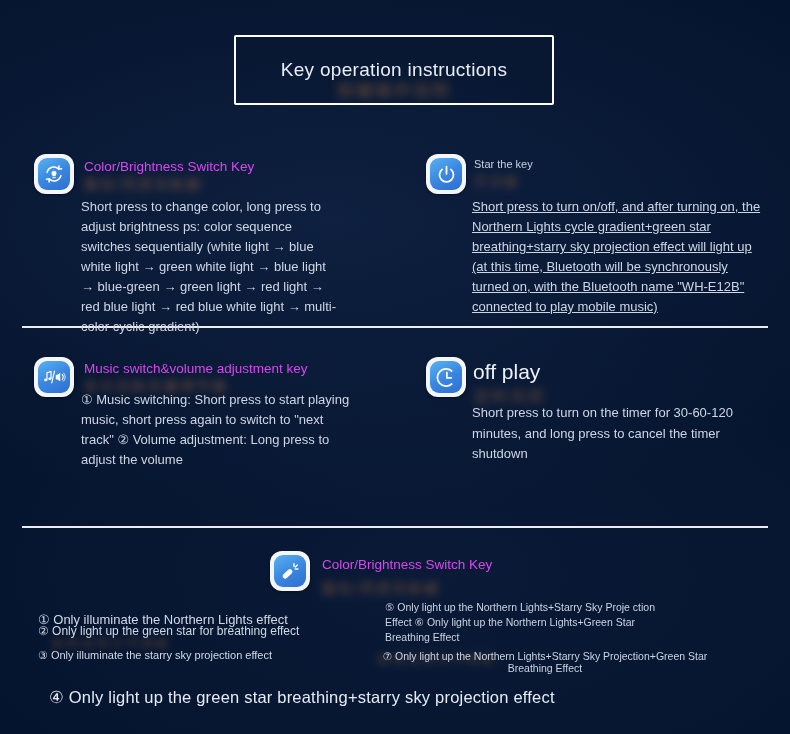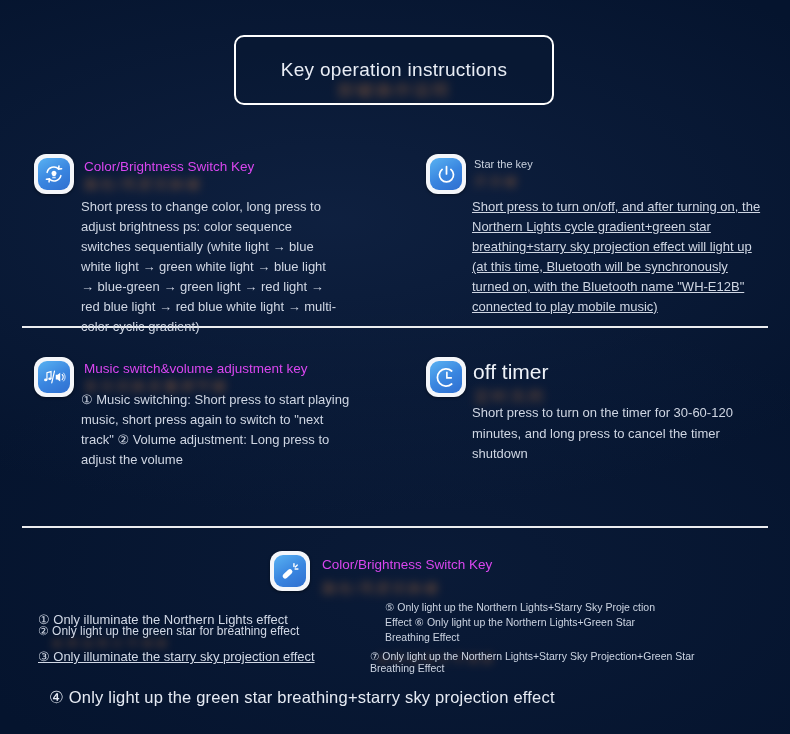--- a/index.html
+++ b/index.html
@@ -41,21 +41,21 @@
   .ghost-warm { color: #8a5a3a; }
 
   
   .title-card {
     position: absolute;
     left: 234px;
     top: 35px;
     width: 320px;
     height: 70px;
     border: 2px solid #ffffff;
-    border-radius: 10px;
+    border-radius: 2px;
     box-sizing: border-box;
     display: flex;
     align-items: center;
     justify-content: center;
     background: rgba(8,22,48,0.25);
   }
   .title-text {
     position: relative;
     z-index: 3;
     font-size: 19px;
@@ -134,35 +134,36 @@
 
   
   .bl {
     position: absolute;
     z-index: 3;
     white-space: nowrap;
     color: #d2d9e6;
   }
   .bl-1 { font-size: 13px; }
   .bl-2 { font-size: 12px; text-align: center; }
-  .bl-3 { font-size: 13px; text-decoration: underline; }
+  .bl-3 { font-size: 11px; }
   .bl-4 { font-size: 16.5px; color: #e6ebf4; letter-spacing: 0.2px; }
   .bl-r {
     position: absolute;
     z-index: 3;
     font-size: 10.5px;
     line-height: 15px;
     color: #ccd4e2;
   }
   .bl-r7 {
     position: absolute;
     z-index: 3;
     font-size: 10.5px;
     line-height: 12px;
     color: #ccd4e2;
+    text-align: center;
   }
 </style>
 </head>
 <body>
 
 <div class="bg-wash"></div>
 
 <div class="title-card">
   <span class="ghost ghost-warm title-ghost">按键操作说明</span>
   <span class="title-text">Key operation instructions</span>
@@ -218,21 +219,21 @@
 
 <div class="icon-badge" style="left:426px; top:357px;">
   <span class="icon-inner">
     <svg width="23" height="23" viewBox="0 0 24 24" fill="none" stroke="#ffffff" stroke-width="1.8" stroke-linecap="round">
       <path d="M17.4 5.2a9 9 0 1 0 0 13.6"></path>
       <path d="M12.4 6.6v5.8h4.6" stroke-width="1.7"></path>
     </svg>
   </span>
 </div>
 <span class="ghost ghost-warm" style="left:474px; top:387px; font-size:16px;">定时关闭</span>
-<div class="entry-head big" style="left:473px; top:360px;">off timer</div>
+<div class="entry-head big" style="left:473px; top:360px;">off play</div>
 <div class="entry-body loose" style="left:472px; top:403px; width:268px;">Short press to turn on the timer for 30-60-120 minutes, and long press to cancel the timer shutdown</div>
 
 <div class="icon-badge" style="left:270px; top:551px;">
   <span class="icon-inner">
     <svg width="22" height="22" viewBox="0 0 24 24" fill="none" stroke="#ffffff" stroke-width="1.6" stroke-linecap="round">
       <rect x="3.0" y="12.4" width="12.6" height="5.4" rx="2.7" transform="rotate(-43 9.3 15.1)" fill="#ffffff" stroke="none"></rect>
       <path d="M16.3 4.0v3.0"></path>
       <path d="M19.8 5.6l-2.0 2.1"></path>
       <path d="M20.6 9.8h-3.0"></path>
     </svg>

